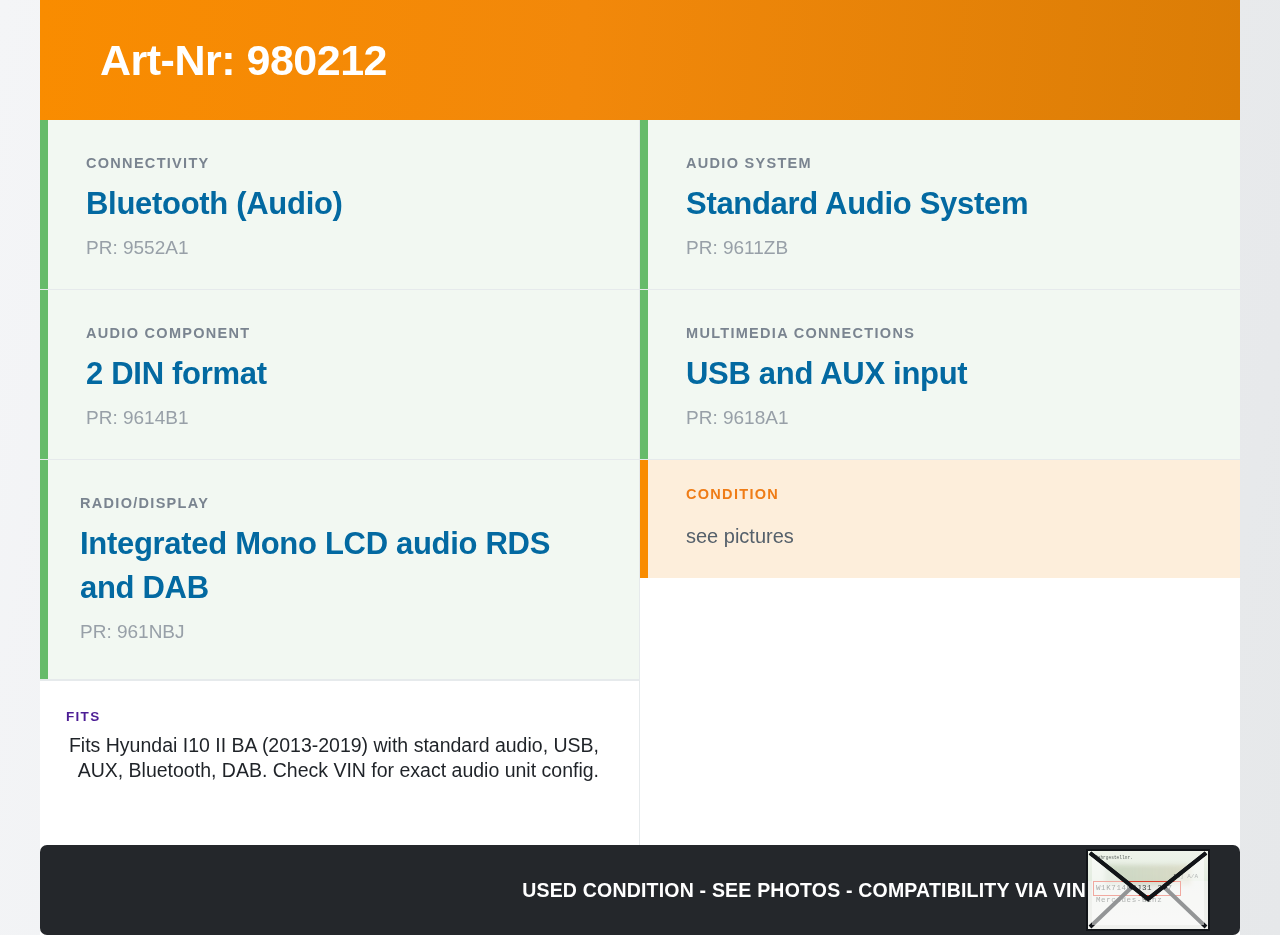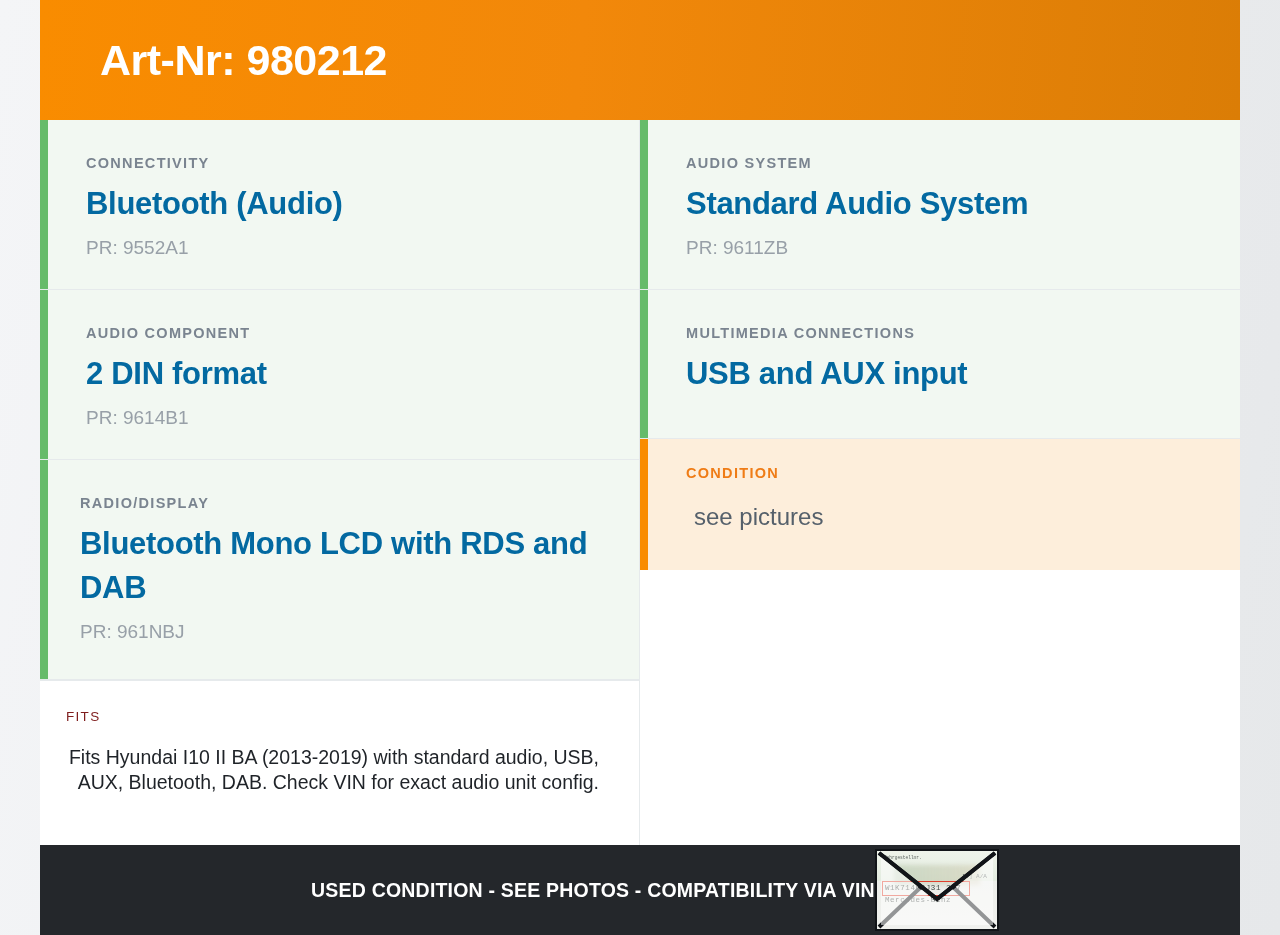--- a/index.html
+++ b/index.html
@@ -108,67 +108,68 @@
     background: #fdeedb;
     padding: 27px 40px 30px 46px;
     border-bottom: none;
   }
   .spec.condition::before { background: #f98c00; }
   .spec.condition .spec-label {
     color: #ef7c16;
     margin-bottom: 21px;
   }
   .cond-value {
-    font-size: 24px;
+    font-size: 20px;
     color: #55606b;
     line-height: 1.2;
-    margin: 8px;
+    margin: 0;
   }
 
   .filler {
     flex: 1 1 auto;
     background: #ffffff;
   }
 
   
   .fits {
     box-sizing: border-box;
     padding: 28px 40px 26px 26px;
     background: #ffffff;
     border-top: 1px solid #e6eaec;
   }
   .fits-label {
     font-size: 13.5px;
-    font-weight: normal;
+    font-weight: bold;
     letter-spacing: 1.3px;
-    color: #7f1d1d;
+    color: #4c1d95;
     text-transform: uppercase;
-    margin: 0 0 21px 0;
+    margin: 0 0 9px 0;
   }
   .fits-text {
     font-size: 19.5px;
     font-weight: normal;
     color: #1f2328;
     line-height: 1.32;
     margin: 0;
     max-width: 545px;
     text-align: right;
   }
 
   
   .footer {
     flex: 0 0 90px;
     height: 90px;
     background: #24272b;
     display: flex;
     align-items: center;
-    justify-content: center;
+    justify-content: flex-end;
     padding: 0 30px 0 60px;
     box-sizing: border-box;
     position: relative;
+    border-radius: 7px;
   }
   .footer-text {
     color: #ffffff;
     font-size: 19.5px;
     font-weight: bold;
     letter-spacing: 0.2px;
   }
 
   
   .thumb {
@@ -257,21 +258,21 @@
       </div>
 
       <div class="spec">
         <div class="spec-label">AUDIO COMPONENT</div>
         <div class="spec-value">2 DIN format</div>
         <div class="spec-code">PR: 9614B1</div>
       </div>
 
       <div class="spec tall">
         <div class="spec-label">RADIO/DISPLAY</div>
-        <div class="spec-value">Bluetooth Mono LCD with RDS and DAB</div>
+        <div class="spec-value">Integrated Mono LCD audio RDS and DAB</div>
         <div class="spec-code">PR: 961NBJ</div>
       </div>
 
       <div class="fits">
         <div class="fits-label">FITS</div>
         <div class="fits-text">Fits Hyundai I10 II BA (2013-2019) with standard audio, USB, AUX, Bluetooth, DAB. Check VIN for exact audio unit config.</div>
       </div>
 
     </div>
 
@@ -279,20 +280,21 @@
 
       <div class="spec">
         <div class="spec-label">AUDIO SYSTEM</div>
         <div class="spec-value">Standard Audio System</div>
         <div class="spec-code">PR: 9611ZB</div>
       </div>
 
       <div class="spec">
         <div class="spec-label">MULTIMEDIA CONNECTIONS</div>
         <div class="spec-value">USB and AUX input</div>
+        <div class="spec-code">PR: 9618A1</div>
       </div>
 
       <div class="spec condition">
         <div class="spec-label">CONDITION</div>
         <div class="cond-value">see pictures</div>
       </div>
 
       <div class="filler"></div>
 
     </div>

